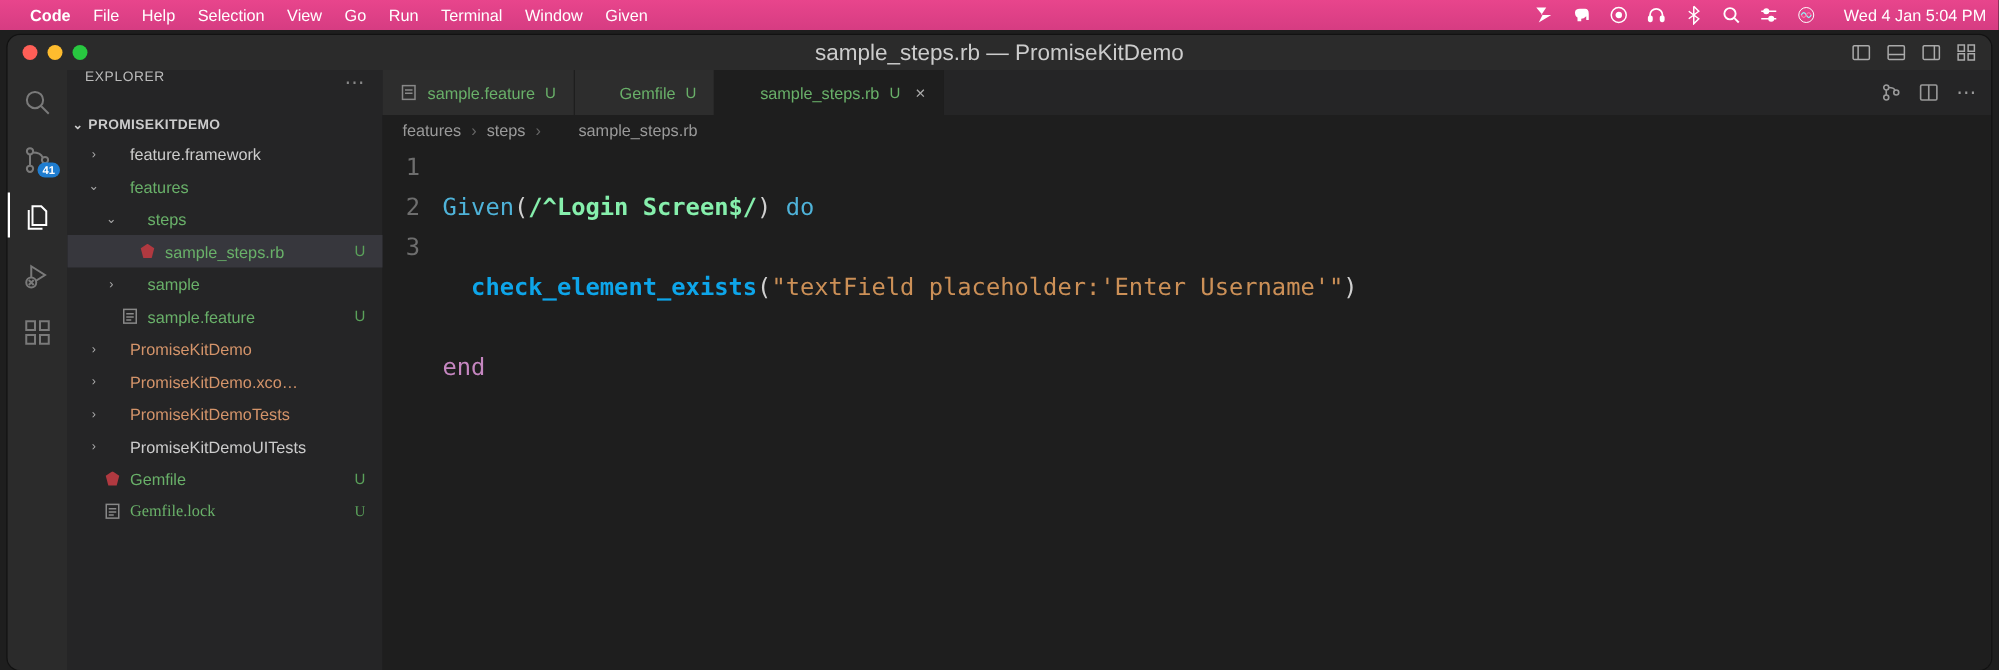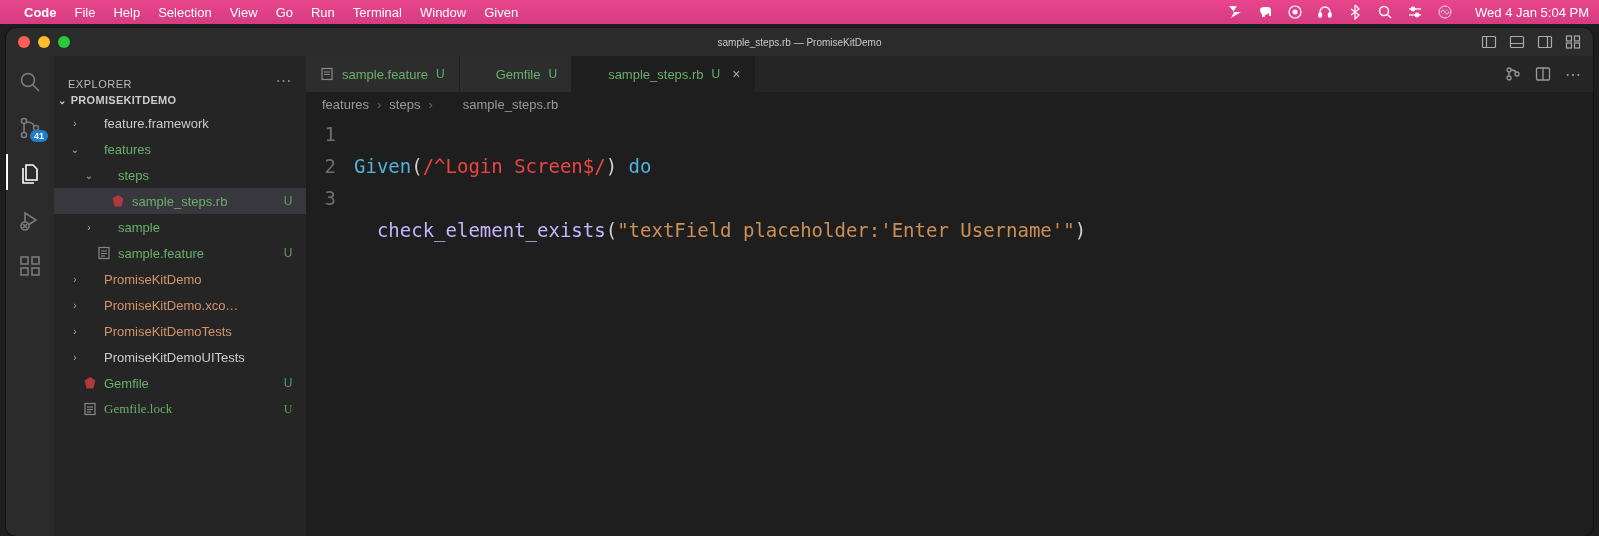--- a/index.html
+++ b/index.html
@@ -18,34 +18,34 @@
 
 .window { position: absolute; top: 28px; left: 6px; right: 6px; bottom: 0; background: #1e1e1e; border-radius: 10px; overflow: hidden; box-shadow: 0 0 0 1px rgba(0,0,0,0.4); }
 
 
 .titlebar { height: 28px; background: #2b2b2b; display: flex; align-items: center; position: relative; }
 .traffic-lights { display: flex; gap: 8px; padding-left: 12px; }
 .tl { width: 12px; height: 12px; border-radius: 50%; }
 .tl.red { background: #ff5f57; }
 .tl.yellow { background: #febc2e; }
 .tl.green { background: #28c840; }
-.title { position: absolute; left: 50%; transform: translateX(-50%); color: #ccc; font-size: 10px; }
+.title { position: absolute; left: 50%; transform: translateX(-50%); color: #ccc; font-size: 18px; }
 .title-controls { margin-left: auto; display: flex; gap: 12px; padding-right: 12px; color: #888; }
 .title-controls svg { width: 16px; height: 16px; }
 
 
 .app-body { display: flex; height: calc(100% - 28px); }
 .activity-bar { width: 48px; background: #2b2b2b; display: flex; flex-direction: column; align-items: center; padding-top: 10px; gap: 18px; position: relative; }
 .activity-icon { width: 28px; height: 28px; color: #7a7a7a; display: flex; align-items: flex-end; justify-content: center; position: relative; }
 .activity-icon.active { color: #fff; }
 .activity-icon.active::before { content: ''; position: absolute; left: -10px; top: -4px; bottom: -4px; width: 2px; background: #fff; }
 .badge { position: absolute; bottom: -2px; right: -4px; background: #1f7dd0; color: #fff; font-size: 9px; padding: 1px 4px; border-radius: 8px; font-weight: 600; }
 
 .sidebar { width: 252px; background: #252526; display: flex; flex-direction: column; color: #ccc; }
-.sidebar-header { height: 34px; display: flex; align-items: flex-end; justify-content: space-between; padding: 0 14px; font-size: 11px; letter-spacing: 0.5px; color: #bbb; }
+.sidebar-header { height: 34px; display: flex; align-items: flex-start; justify-content: space-between; padding: 0 14px; font-size: 11px; letter-spacing: 0.5px; color: #bbb; }
 .sidebar-header .dots { color: #888; font-size: 16px; }
 .explorer-sec { display: flex; align-items: center; gap: 4px; padding: 4px 4px; font-size: 11px; font-weight: 700; letter-spacing: .3px; color: #ccc; }
 .tree { font-size: 13px; }
 .tree-row { display: flex; align-items: center; height: 26px; padding-right: 10px; color: #ccc; position: relative; }
 .tree-row.selected { background: #37373d; }
 .tree-row .chev { width: 14px; display: flex; justify-content: center; color: #aaa; font-size: 10px; }
 .tree-row .ficon { width: 16px; height: 16px; margin-right: 6px; display: flex; align-items: center; justify-content: center; }
 .tree-row .name { flex: 1; white-space: nowrap; overflow: hidden; text-overflow: ellipsis; }
 .tree-row .status { width: 16px; text-align: center; font-size: 12px; }
 .status.U { color: #5aa15a; }
@@ -64,22 +64,22 @@
 .tab-actions { display: flex; align-items: center; gap: 14px; padding: 0 12px; color: #888; }
 
 .breadcrumb { height: 24px; display: flex; align-items: center; gap: 8px; padding: 0 16px; font-size: 13px; color: #9a9a9a; }
 .breadcrumb .sep { color: #666; }
 .breadcrumb .bicon { width: 14px; height: 14px; }
 
 .code-area { flex: 1; display: flex; font-family: "SF Mono", Menlo, Consolas, monospace; font-size: 19px; line-height: 32px; }
 .gutter { width: 48px; text-align: right; padding-right: 18px; color: #6e6e6e; padding-top: 2px; }
 .code { flex: 1; padding-top: 2px; color: #d4d4d4; white-space: pre; }
 .tok-kw { color: #4fb3d9; }
-.tok-re { color: #ef4444; }
-.tok-fn { color: #c4b5fd; }
+.tok-re { color: #86efac; font-weight: bold; }
+.tok-fn { color: #0ea5e9; font-weight: bold; }
 .tok-str { color: #cc9057; }
 .tok-punc { color: #d0d0d0; }
 .tok-end { color: #c586c0; }
 
 .ruby-icon { background: #b03940; clip-path: polygon(50% 0%, 95% 30%, 78% 95%, 22% 95%, 5% 30%); width: 12px; height: 12px; }
 
 svg { display: block; }
 </style>
 </head>
 <body>
@@ -390,17 +390,18 @@
 
       <div class="code-area">
         <div class="gutter">
           <div>1</div>
           <div>2</div>
           <div>3</div>
         </div>
         <div class="code">
 <div><span class="tok-kw">Given</span><span class="tok-punc">(</span><span class="tok-re">/^Login Screen$/</span><span class="tok-punc">) </span><span class="tok-kw">do</span></div>
 <div>  <span class="tok-fn">check_element_exists</span><span class="tok-punc">(</span><span class="tok-str">"textField placeholder:'Enter Username'"</span><span class="tok-punc">)</span></div>
+<div><span class="tok-end">end</span></div>
         </div>
       </div>
     </div>
   </div>
 </div>
 
 </body></html>

